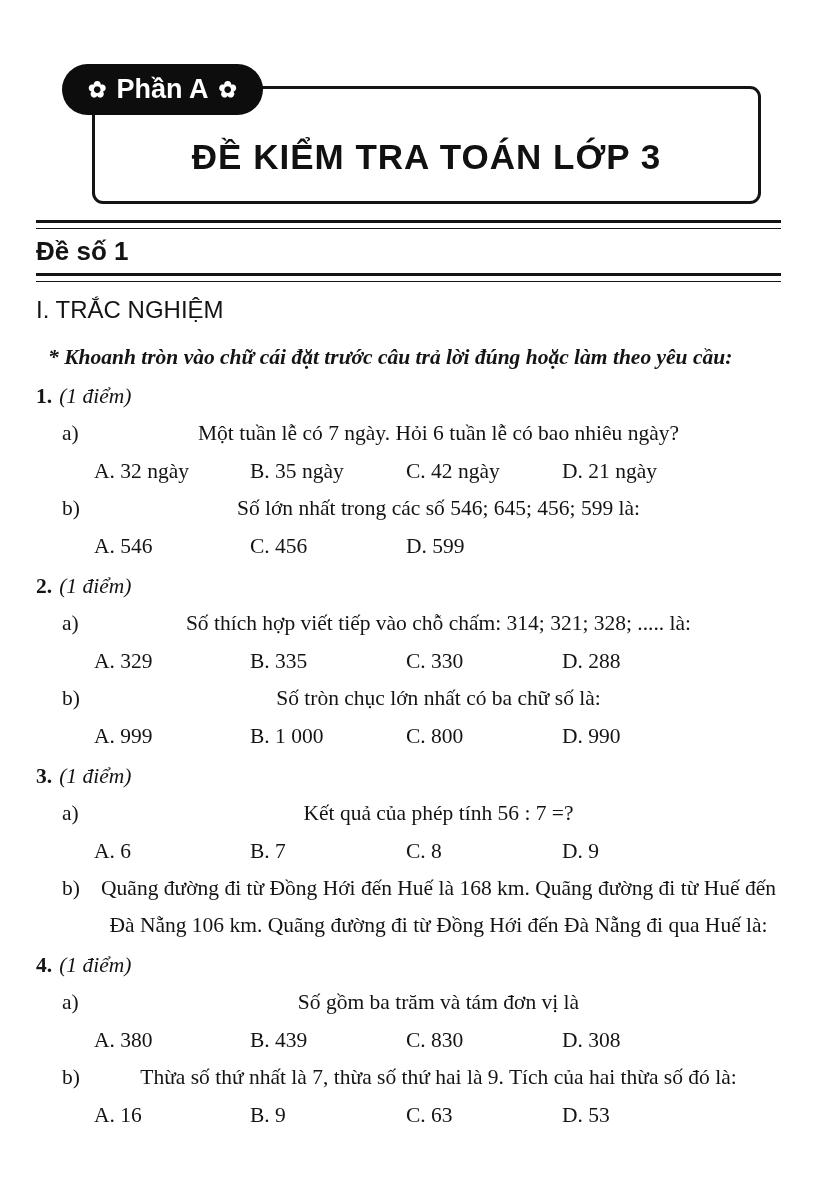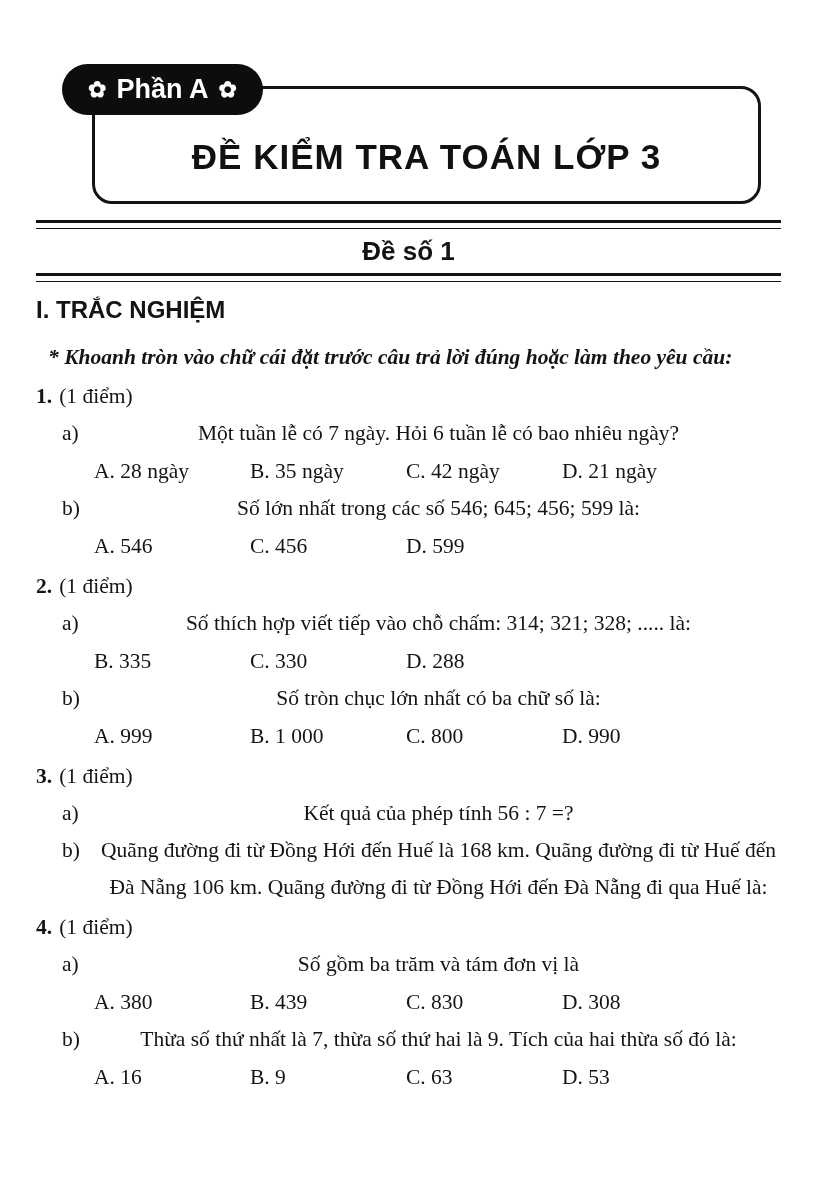--- a/index.html
+++ b/index.html
@@ -9,21 +9,21 @@
     color:#141414;
     font-family:"Liberation Serif", serif;
     overflow:hidden;
   }
   .page { position:relative; width:817px; height:1200px; box-sizing:border-box; }
 
   
   .header { position:relative; margin:86px 56px 0 92px; }
   .title-box {
     border:3.5px solid #141414;
-    border-radius:20px;
+    border-radius:11px;
     padding:48px 10px 24px;
     text-align:center;
     background:#fff;
   }
   .box-title {
     font-family:"Liberation Sans", sans-serif;
     font-weight:bold;
     font-size:35px;
     letter-spacing:1px;
     color:#111;
@@ -40,44 +40,43 @@
   .badge .flower { font-size:22px; line-height:1; }
 
   
   .rules-section { margin:16px 36px 0; }
   .double-rule {
     height:5px;
     border-top:3px solid #141414;
     border-bottom:1.5px solid #141414;
   }
   .de-so {
-    text-align:center;
     font-family:"Liberation Sans", sans-serif;
     font-weight:bold; font-size:26px;
     padding:7px 0 6px;
   }
 
   
   .content { padding:8px 34px 0 36px; font-size:21.5px; }
   .section-heading {
     font-family:"Liberation Sans", sans-serif;
-    font-weight:bold; font-size:24px;
+    font-weight:normal; font-size:24px;
     margin:6px 0 6px;
   }
   .instruction {
     font-style:italic; font-weight:bold;
     padding-left:12px;
     line-height:34px;
     margin-bottom:3px;
     margin-top:16px;
   }
   .question { margin-top:2px; }
   .q-head { line-height:38px; }
   .q-num { font-weight:bold; }
-  .q-points { margin-left:7px; }
+  .q-points { font-style:italic; margin-left:7px; }
   .part { display:flex; padding-left:26px; line-height:37px; }
   .part-label { flex:none; width:32px; }
   .part-text { flex:1;text-align:center; }
   .options {
     display:grid;
     grid-template-columns:156px 156px 156px auto;
     padding-left:58px;
     line-height:38px;
   }
 </style>
@@ -110,21 +109,21 @@
 
     <div class="question">
       <div class="q-head">
         <span class="q-num">1.</span><span class="q-points">(1 điểm)</span>
       </div>
       <div class="part">
         <span class="part-label">a)</span>
         <span class="part-text">Một tuần lễ có 7 ngày. Hỏi 6 tuần lễ có bao nhiêu ngày?</span>
       </div>
       <div class="options">
-        <span>A. 28 ngày</span>
+        <span>A. 32 ngày</span>
         <span>B. 35 ngày</span>
         <span>C. 42 ngày</span>
         <span>D. 21 ngày</span>
       </div>
       <div class="part">
         <span class="part-label">b)</span>
         <span class="part-text">Số lớn nhất trong các số 546; 645; 456; 599 là:</span>
       </div>
       <div class="options">
         <span>A. 546</span>
@@ -135,20 +134,21 @@
 
     <div class="question">
       <div class="q-head">
         <span class="q-num">2.</span><span class="q-points">(1 điểm)</span>
       </div>
       <div class="part">
         <span class="part-label">a)</span>
         <span class="part-text">Số thích hợp viết tiếp vào chỗ chấm: 314; 321; 328; ..... là:</span>
       </div>
       <div class="options">
+        <span>A. 329</span>
         <span>B. 335</span>
         <span>C. 330</span>
         <span>D. 288</span>
       </div>
       <div class="part">
         <span class="part-label">b)</span>
         <span class="part-text">Số tròn chục lớn nhất có ba chữ số là:</span>
       </div>
       <div class="options">
         <span>A. 999</span>
@@ -159,20 +159,26 @@
     </div>
 
     <div class="question">
       <div class="q-head">
         <span class="q-num">3.</span><span class="q-points">(1 điểm)</span>
       </div>
       <div class="part">
         <span class="part-label">a)</span>
         <span class="part-text">Kết quả của phép tính 56 : 7 =?</span>
       </div>
+      <div class="options">
+        <span>A. 6</span>
+        <span>B. 7</span>
+        <span>C. 8</span>
+        <span>D. 9</span>
+      </div>
       <div class="part">
         <span class="part-label">b)</span>
         <span class="part-text">Quãng đường đi từ Đồng Hới đến Huế là 168 km. Quãng đường đi từ Huế đến Đà Nẵng 106 km. Quãng đường đi từ Đồng Hới đến Đà Nẵng đi qua Huế là:</span>
       </div>
     </div>
 
     <div class="question">
       <div class="q-head">
         <span class="q-num">4.</span><span class="q-points">(1 điểm)</span>
       </div>

